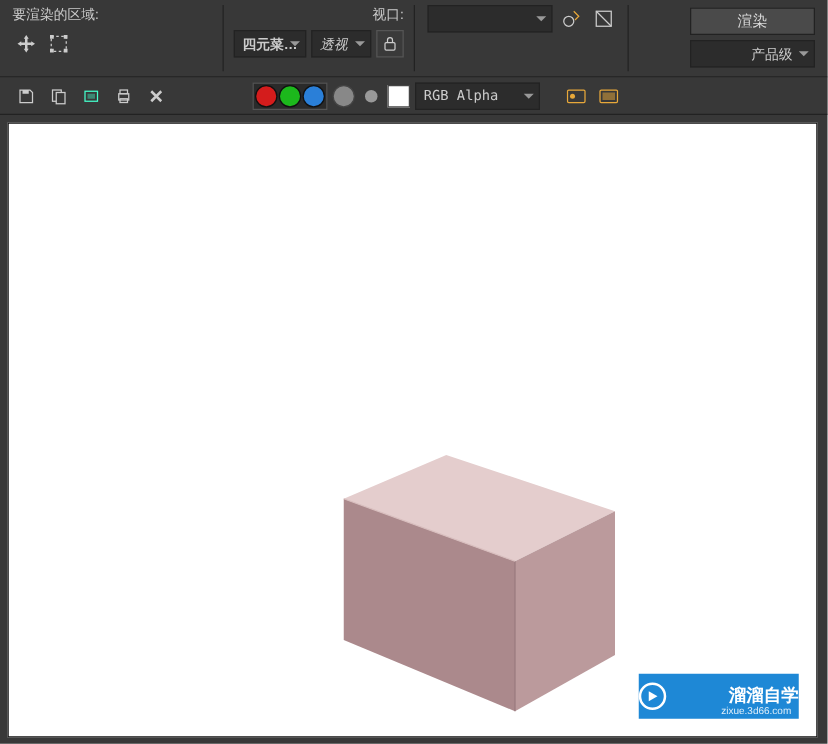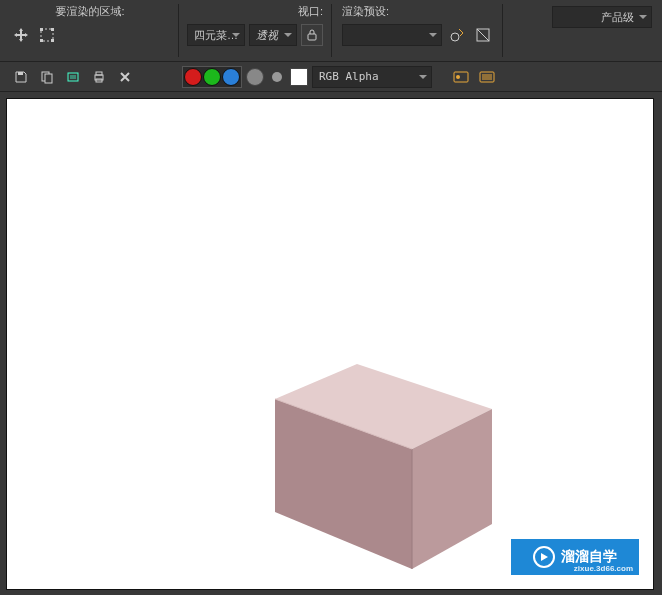--- a/index.html
+++ b/index.html
@@ -136,47 +136,47 @@
   }
   .watermark {
     position: absolute;
     right: 14px;
     bottom: 14px;
     width: 128px;
     height: 36px;
     background: #1e88d6;
     display: flex;
     align-items: center;
-    justify-content: center;
+    justify-content: space-between;
     gap: 6px;
     color: #fff;
     font-size: 14px;
     font-weight: bold;
   }
   .watermark .circle {
     width: 22px; height: 22px; border: 2px solid #fff; border-radius: 50%;
     display: flex; align-items: center; justify-content: center;
   }
   .watermark .url {
     position: absolute;
     bottom: 2px; right: 6px;
-    font-size: 8px; font-weight: bold; opacity: 0.85; margin-top: 44px;
+    font-size: 8px; font-weight: normal; opacity: 0.85; margin-top: 44px;
   }
   .divider-v {
     width: 1px;
     background: #222;
     margin: 4px 0;
   }
   svg { display: block; }
 </style>
 </head>
 <body>
 
 <div class="top-area">
-  <div class="group" style="width:178px;text-align:center;">
+  <div class="group" style="width:178px;">
     <div class="group-label">要渲染的区域:</div>
     <div class="group-controls">
       <div class="icon-btn">
         <svg width="16" height="16" viewBox="0 0 16 16">
             <path d="M8 1l2 3H9v3h3V6l3 2-3 2V9H9v3h1l-2 3-2-3h1V9H4v1L1 8l3-2v1h3V4H6l2-3z" fill="#ccc"></path>
           </svg>
       </div>
       <div class="icon-btn">
         <svg width="16" height="16" viewBox="0 0 16 16">
             <rect x="2" y="2" width="12" height="12" fill="none" stroke="#ccc" stroke-dasharray="2 2"></rect>
@@ -186,40 +186,39 @@
             <rect x="12" y="12" width="3" height="3" fill="#ccc"></rect>
           </svg>
       </div>
     </div>
   </div>
   <div class="divider-v"></div>
 
   <div class="group" style="width:152px;align-items:flex-end;">
     <div class="group-label">视口:</div>
     <div class="group-controls">
-      <div class="dropdown" style="width:58px;">
+      <div class="dropdown" style="width:58px;font-weight:bold;">
         <span>四元菜…</span>
         <span class="arrow"></span>
       </div>
       <div class="dropdown" style="width:48px;font-style:italic;">
         <span>透视</span>
         <span class="arrow"></span>
       </div>
       <div class="icon-btn bordered">
         <svg width="12" height="12" viewBox="0 0 12 12">
             <rect x="2" y="5" width="8" height="6" rx="1" fill="none" stroke="#ccc"></rect>
             <path d="M4 5V3a2 2 0 014 0v2" fill="none" stroke="#ccc"></path>
           </svg>
       </div>
     </div>
   </div>
   <div class="divider-v"></div>
 
   <div class="group" style="width:170px;">
-    <div class="group-label">渲染预设:</div>
     <div class="group-controls">
       <div class="dropdown" style="width:100px;">
         <span></span>
         <span class="arrow"></span>
       </div>
       <div class="icon-btn">
         <svg width="16" height="16" viewBox="0 0 16 16">
             <circle cx="6" cy="10" r="4" fill="none" stroke="#ccc"></circle>
             <path d="M10 2l4 4-3 3" fill="none" stroke="#e8a83a"></path>
           </svg>
@@ -228,20 +227,21 @@
         <svg width="16" height="16" viewBox="0 0 16 16">
             <rect x="2" y="2" width="12" height="12" fill="none" stroke="#ccc"></rect>
             <path d="M2 2l12 12" stroke="#ccc"></path>
           </svg>
       </div>
     </div>
   </div>
   <div class="divider-v"></div>
 
   <div class="right-col">
+    <div class="render-btn">渲染</div>
     <div class="dropdown" style="width:100%;padding-left:48px;">
       <span>产品级</span>
       <span class="arrow"></span>
     </div>
   </div>
 </div>
 
 <div class="toolbar2">
   <div class="icon-btn">
     <svg width="14" height="14" viewBox="0 0 14 14">
@@ -280,21 +280,21 @@
     <div class="swatch" style="background:#d41c1c;"></div>
     <div class="swatch" style="background:#1cb81c;"></div>
     <div class="swatch" style="background:#2a7fd8;"></div>
   </div>
   <div class="swatch-gray"></div>
   <div style="width:18px;display:flex;align-items:center;justify-content:center;">
     <div class="swatch-dot"></div>
   </div>
   <div class="swatch-white"></div>
 
-  <div class="dropdown" style="width:120px; font-family:monospace;">
+  <div class="dropdown" style="width:100px; font-family:monospace;">
     <span>RGB Alpha</span>
     <span class="arrow"></span>
   </div>
 
   <div style="width:10px;"></div>
   <div class="icon-btn">
     <svg width="16" height="16" viewBox="0 0 16 16">
         <rect x="1" y="3" width="14" height="10" rx="1" fill="none" stroke="#e8a83a"></rect>
         <circle cx="5" cy="8" r="2" fill="#e8a83a"></circle>
       </svg>

